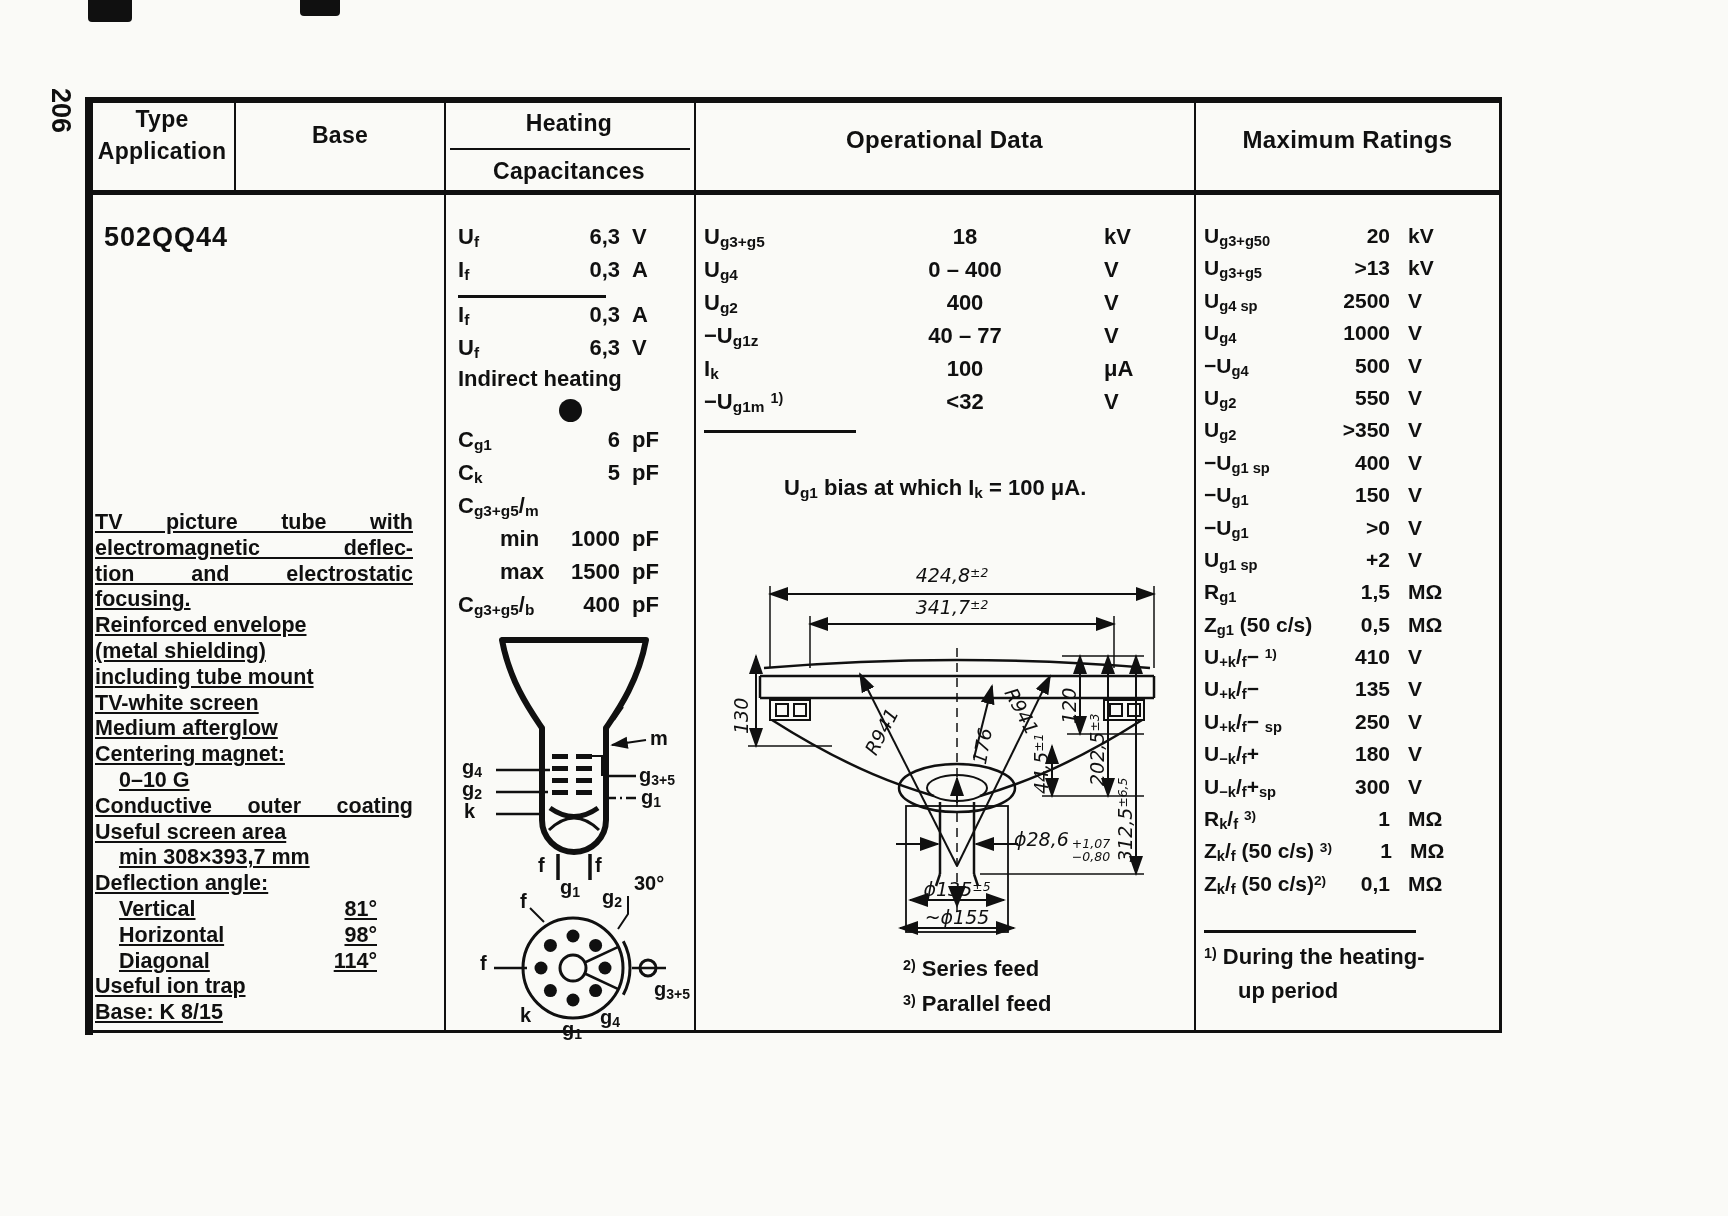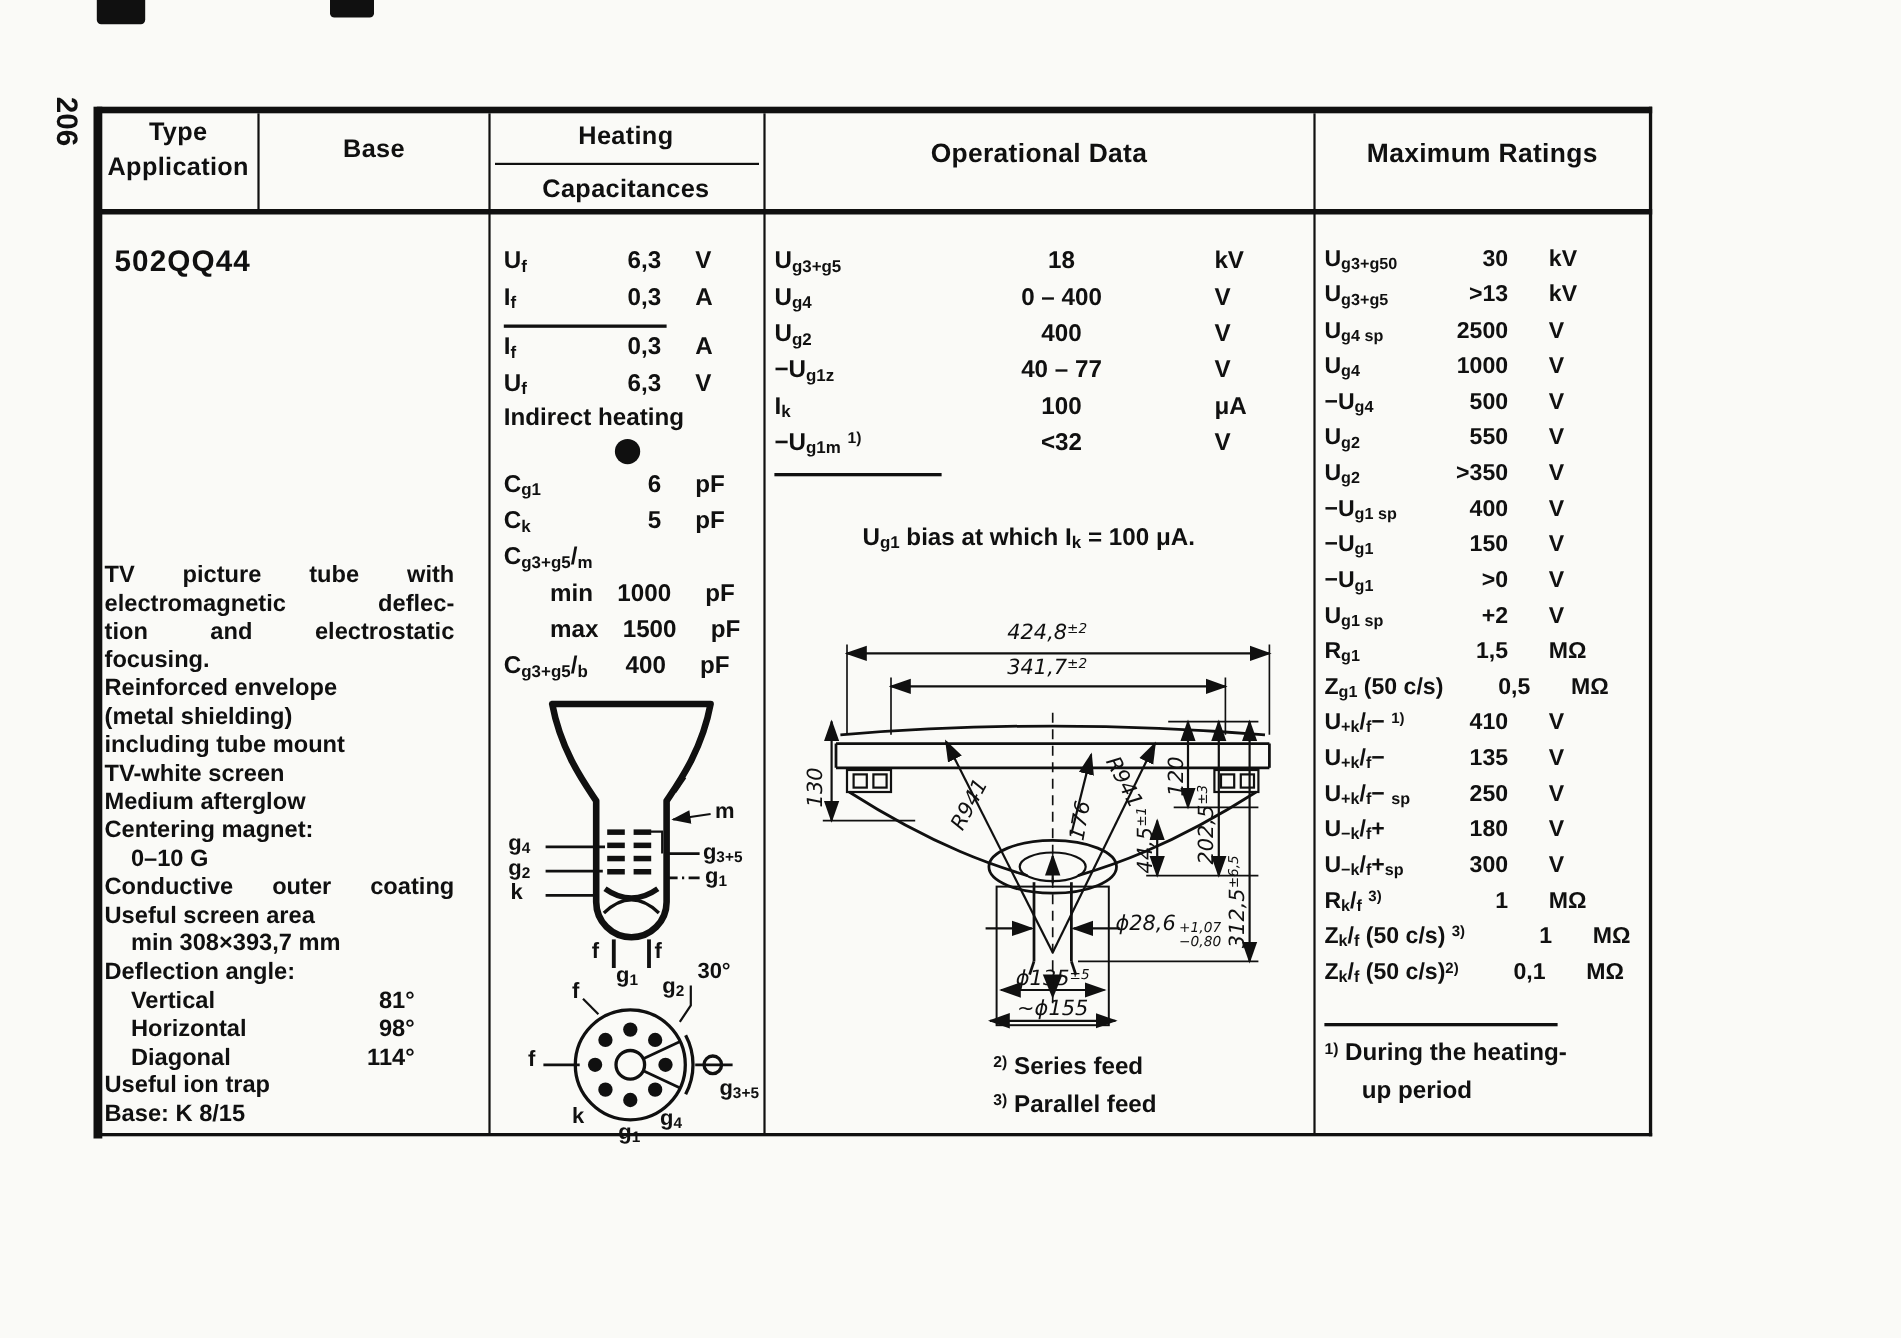--- a/index.html
+++ b/index.html
@@ -4,39 +4,39 @@
 <style>
   html,body{margin:0;padding:0;background:#e8e8e4;}
   .page{position:relative;width:1728px;height:1216px;background:#fafaf7;color:#101010;
         font-family:"Liberation Sans",sans-serif;overflow:hidden;}
   .abs{position:absolute;}
   .line{position:absolute;background:#101010;}
   .hdr{position:absolute;font-weight:bold;text-align:center;font-size:23px;letter-spacing:.3px;}
   .bigtype{position:absolute;font-weight:bold;font-size:27px;letter-spacing:1px;}
   .pagenum{position:absolute;font-weight:bold;font-size:27px;transform:rotate(90deg);transform-origin:0 0;}
   
-  .row{display:flex;align-items:baseline;height:33px;font-size:22px;font-weight:bold;white-space:nowrap;gap:19px;}
+  .row{display:flex;align-items:baseline;height:33px;font-size:22px;font-weight:bold;white-space:nowrap;}
   .row .lbl{flex:1;}
   .row .lbl.ind{padding-left:42px;}
   .row .val{text-align:right;}
   .row .unit{text-align:left;}
   .hcol .row .val{flex:0 0 52px;}
   .hcol .row .unit{flex:0 0 58px;padding-left:12px;}
   .ocol .row .lbl{flex:0 0 150px;}
   .ocol .row .val{flex:1;text-align:center;}
   .ocol .row .unit{flex:0 0 86px;padding-left:28px;}
   .mcol .row{height:32.4px;font-size:21px;}
   .mcol .row .val{flex:0 0 60px;}
   .mcol .row .unit{flex:0 0 89px;padding-left:18px;}
   sub{font-size:70%;vertical-align:-18%;}
   sup{font-size:65%;vertical-align:38%;}
   .txt{position:absolute;font-weight:bold;font-size:21.5px;white-space:nowrap;}
   
   .appblock{position:absolute;font-weight:bold;font-size:21.5px;line-height:25.8px;}
-  .app-line{white-space:nowrap;}
+  .app-line{white-space:nowrap;text-decoration:underline;}
   .app-line.jus{text-align:justify;text-align-last:justify;white-space:normal;}
   .app-line.ind{padding-left:24px;}
   .app-line.has-val{display:flex;width:258px;}
   .app-line .app-val{margin-left:auto;}
   
   .diagwrap{position:absolute;}
   .diagwrap svg{position:absolute;left:0;top:0;}
   .dlabel{position:absolute;font-weight:bold;font-size:20px;white-space:nowrap;}
   .dim{position:absolute;font-style:italic;font-size:19px;font-family:"DejaVu Sans",sans-serif;white-space:nowrap;}
   .rv{transform:rotate(-90deg);transform-origin:0 0;}
@@ -368,21 +368,21 @@
     <span class="dim" style="left:193px;top:322px;width:104px;text-align:center;">ϕ135<sup>±5</sup></span>
     <span class="dim" style="left:188px;top:350px;width:114px;text-align:center;">~ϕ155</span>
   </div>
 
   <div class="txt" style="left:903px;top:956px;font-size:22px;"><sup>2)</sup> Series feed</div>
   <div class="txt" style="left:903px;top:991px;font-size:22px;"><sup>3)</sup> Parallel feed</div>
 
   <div id="max-rows" class="abs mcol" style="left:1204px;top:224px;width:293px;">
       <div class="row">
         <span class="lbl">U<sub>g3+g50</sub></span>
-        <span class="val">30</span>
+        <span class="val">20</span>
         <span class="unit">kV</span>
       </div>
       <div class="row">
         <span class="lbl">U<sub>g3+g5</sub></span>
         <span class="val">&gt;13</span>
         <span class="unit">kV</span>
       </div>
       <div class="row">
         <span class="lbl">U<sub>g4 sp</sub></span>
         <span class="val">2500</span>

